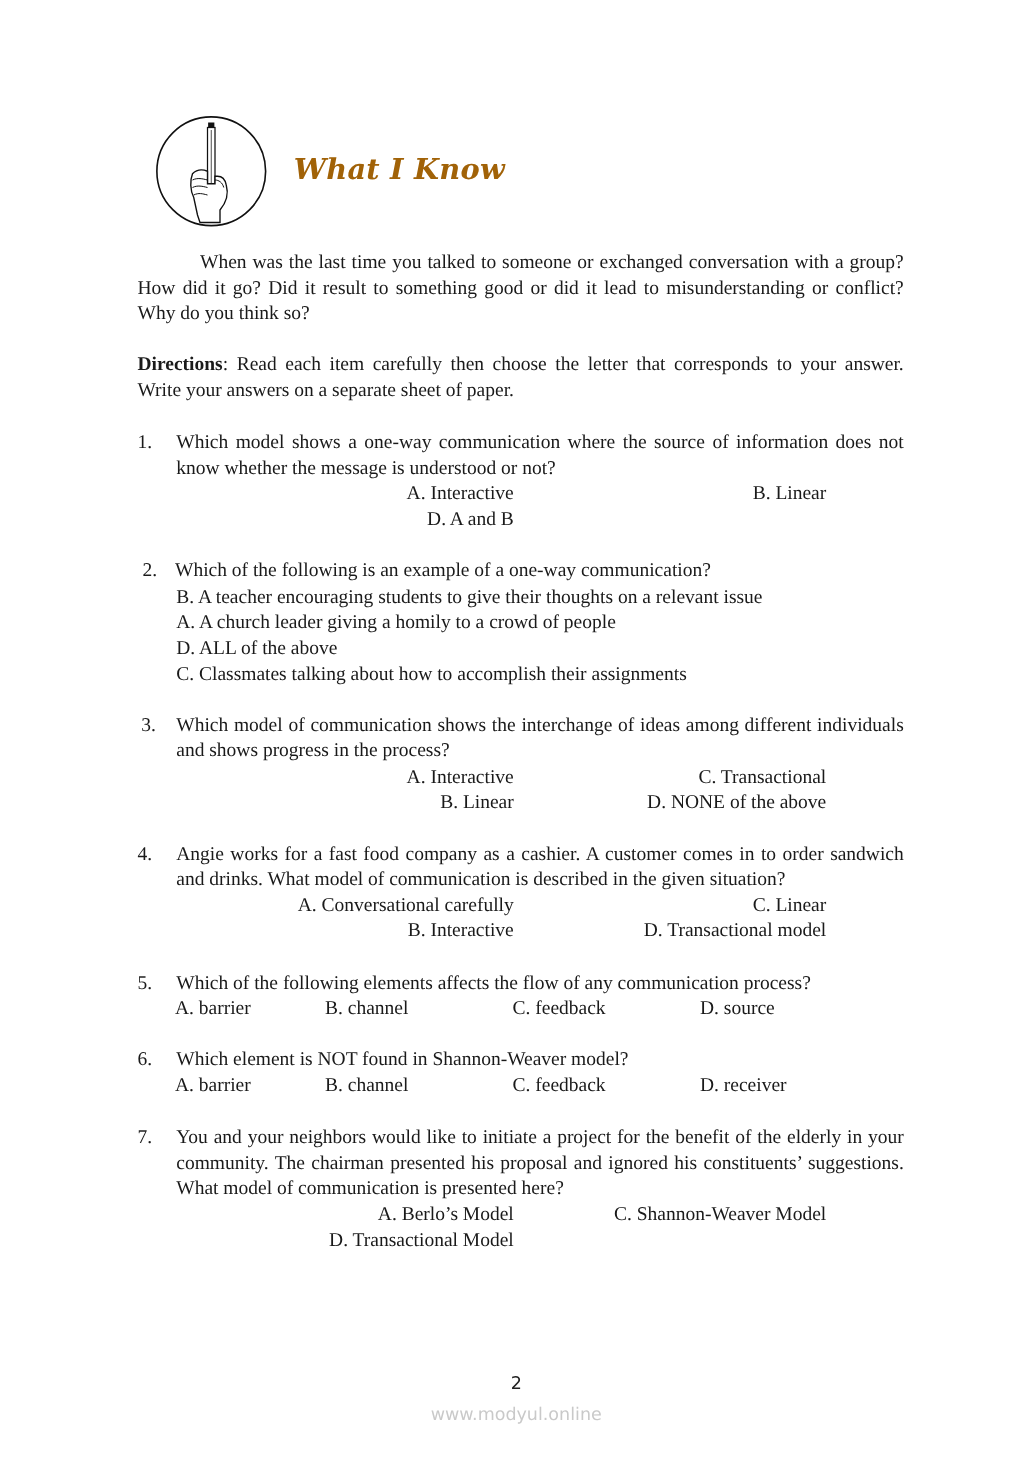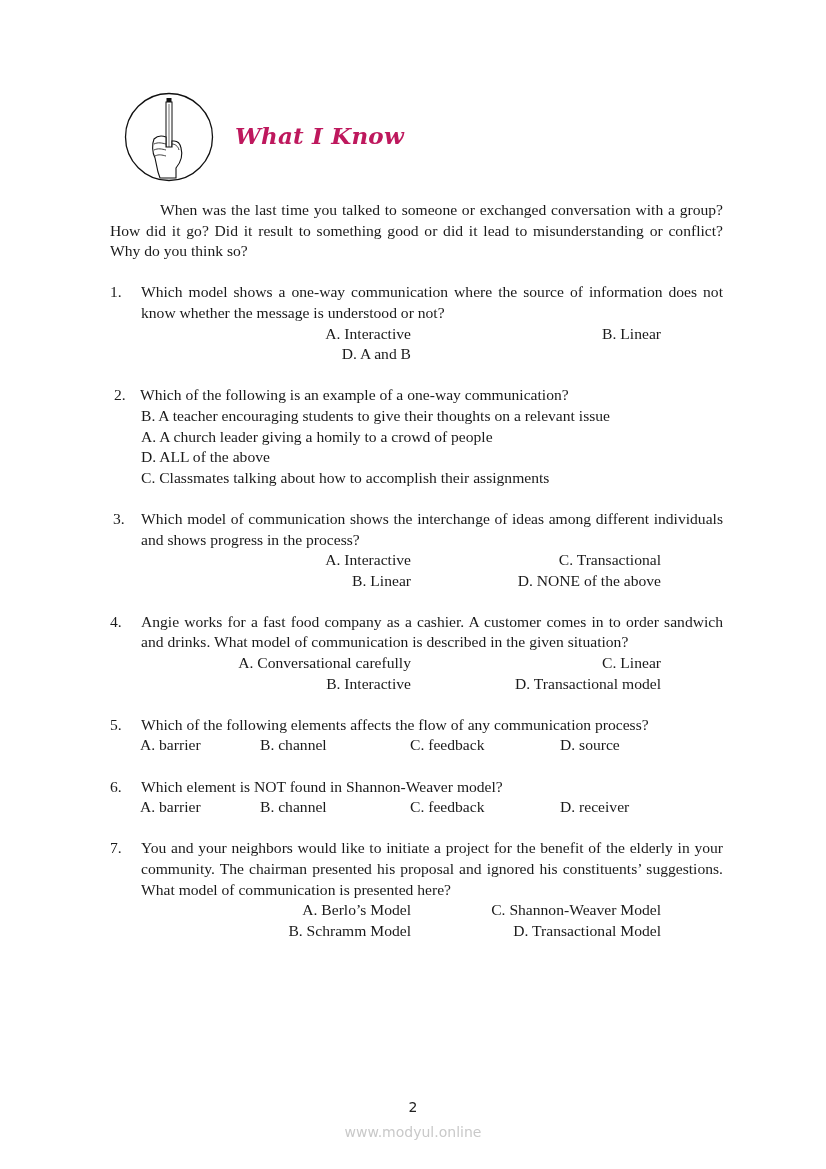--- a/index.html
+++ b/index.html
@@ -6,21 +6,21 @@
     body {
       width: 826px; height: 1169px; position: relative; overflow: hidden;
       font-family: "DejaVu Serif", "Liberation Serif", serif;
       color: #1a1a1a;
     }
     .header { position: absolute; left: 124px; top: 92px; height: 92px; width: 400px; }
     .logo { position: absolute; left: 0; top: 0; width: 90px; height: 90px; }
     .title {
       position: absolute; left: 111px; top: 30px;
       font-family: "DejaVu Serif", serif; font-weight: bold; font-style: italic;
-      font-size: 23px; color: #be185d; letter-spacing: 0.2px;
+      font-size: 23px; color: #a16207; letter-spacing: 0.2px;
     }
     .content {
       position: absolute; left: 110px; top: 200px; width: 613px;
       font-family: "Liberation Serif", serif;
       font-size: 15.6px; line-height: 20.6px;
     }
     p { margin: 0; text-align: justify; }
     .intro { text-indent: 50px; margin-bottom: 20.6px; }
     .directions { margin-bottom: 20.6px; }
     .directions b { font-weight: bold; }
@@ -57,20 +57,21 @@
     <path d="M30,58 C34,56 38,57 42,58" fill="none" stroke="#111" stroke-width="0.8"></path>
     <path d="M31,64 C35,62 38,63 42,64" fill="none" stroke="#111" stroke-width="0.8"></path>
     <path d="M48,52 C51,52 54,54 55,58" fill="none" stroke="#111" stroke-width="0.8"></path>
   </svg>
   <div class="title">What I Know</div>
 </div>
 
 <div class="content">
   <p class="intro">When was the last time you talked to someone or exchanged conversation with a group? How did it go? Did it result to something good or did it lead to misunderstanding or conflict? Why do you think so?</p>
 
+  <p class="directions"><b>Directions</b><span>: Read each item carefully then choose the letter that corresponds to your answer. Write your answers on a separate sheet of paper.</span></p>
 
   <div class="q">
     <div class="qline">
       <span class="qnum">1.</span>
       <span class="qtext">Which model shows a one-way communication where the source of information does not know whether the message is understood or not?</span>
     </div>
     <div class="opts2">
       <span>A. Interactive</span>
       <span>B. Linear</span>
       <span>D. A and B</span>
@@ -143,20 +144,19 @@
   </div>
 
   <div class="q">
     <div class="qline">
       <span class="qnum">7.</span>
       <span class="qtext">You and your neighbors would like to initiate a project for the benefit of the elderly in your community. The chairman presented his proposal and ignored his constituents’ suggestions. What model of communication is presented here?</span>
     </div>
     <div class="opts2">
       <span>A. Berlo’s Model</span>
       <span>C. Shannon-Weaver Model</span>
-      <span>B. Schramm Model</span>
       <span>D. Transactional Model</span>
     </div>
   </div>
 </div>
 
 <div class="footer-num">2</div>
 <div class="footer-url">www.modyul.online</div>
 
 </body></html>

